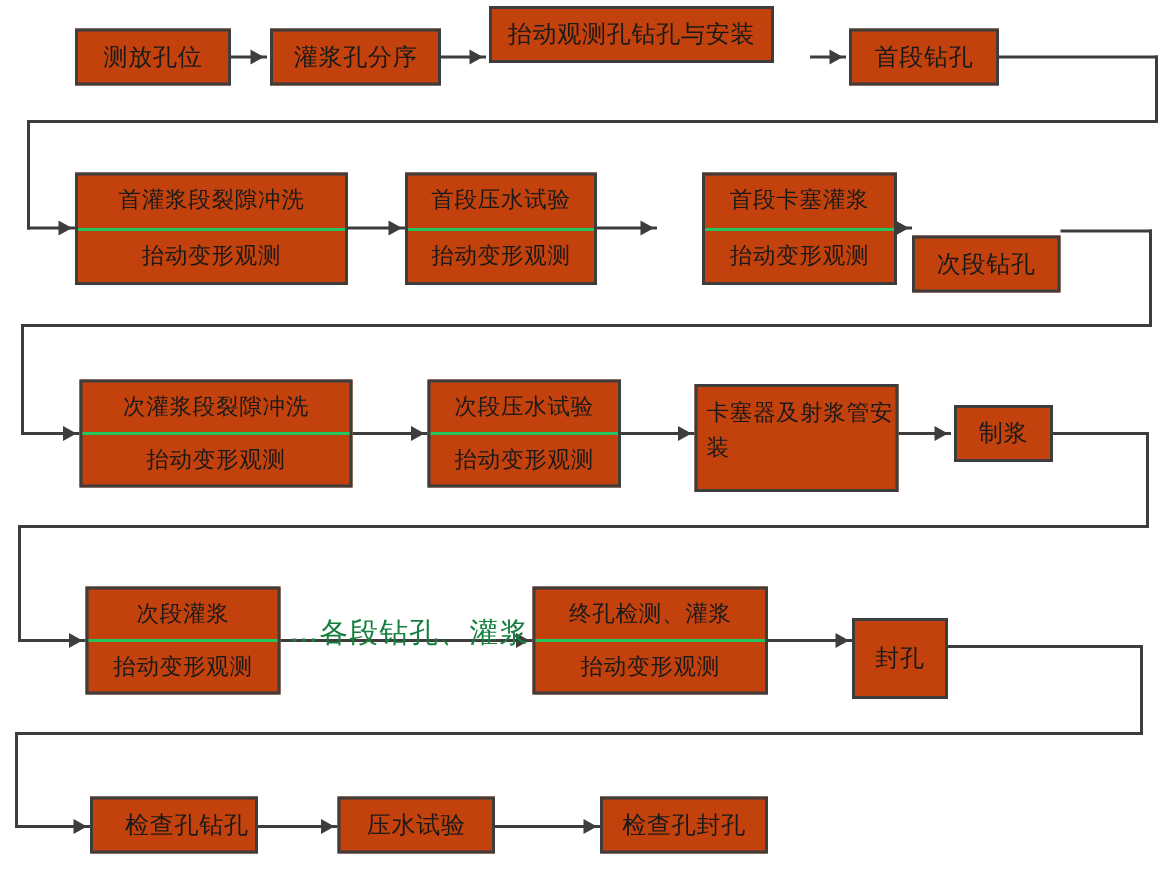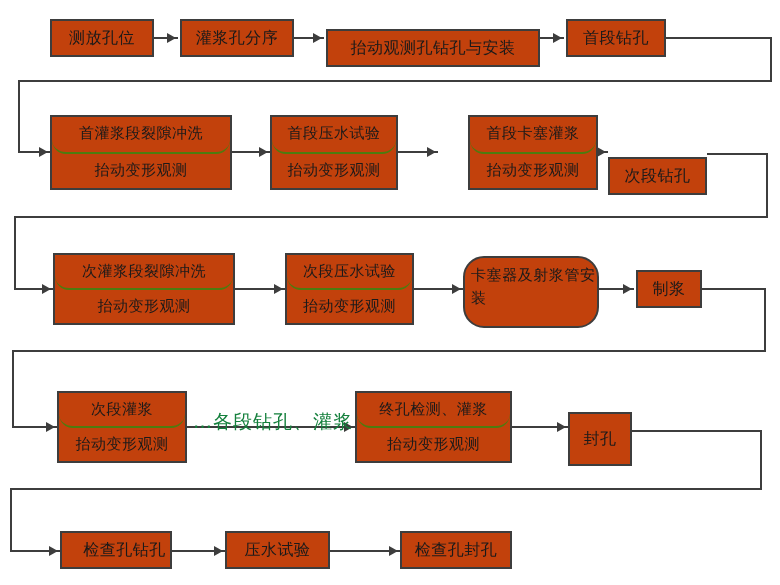--- a/index.html
+++ b/index.html
@@ -32,29 +32,27 @@
     display:flex;
     align-items:center;
     justify-content:center;
     text-align:center;
     font-size:15px;
     letter-spacing:0.5px;
     white-space:nowrap;
     line-height:1.05;
   }
   .node.split .line:first-child{
-    border-bottom:2px solid #4d7c0f;
-    border-radius:14px;
+    border-bottom:2px solid #22c55e;
   }
   .node.single .line{font-size:16px;}
   
   .node.flow{
     display:block;
     padding:6px 2px 2px 6px;
-    border-radius:21px;
   }
   .node.flow .wrap{
     font-size:15px;
     line-height:1.55;
     text-align:justify;
     text-align-last:justify;
     word-break:break-all;
   }
   
   .hline,.vline{
@@ -95,21 +93,21 @@
   <div class="hline" style="left:154px;top:37px;width:24px;"></div>
   <div class="arrow" style="left:167px;top:33px;"></div>
 
   <div class="node single" style="left:180px;top:19px;width:114px;height:38px;">
     <div class="line">灌浆孔分序</div>
   </div>
 
   <div class="hline" style="left:294px;top:37px;width:30px;"></div>
   <div class="arrow" style="left:313px;top:33px;"></div>
 
-  <div class="node single" style="left:326px;top:29px;width:214px;height:38px;">
+  <div class="node single" style="left:326px;top:4px;width:190px;height:38px;">
     <div class="line">抬动观测孔钻孔与安装</div>
   </div>
 
   <div class="hline" style="left:540px;top:37px;width:24px;"></div>
   <div class="arrow" style="left:553px;top:33px;"></div>
 
   <div class="node single" style="left:566px;top:19px;width:100px;height:38px;">
     <div class="line">首段钻孔</div>
   </div>
 

